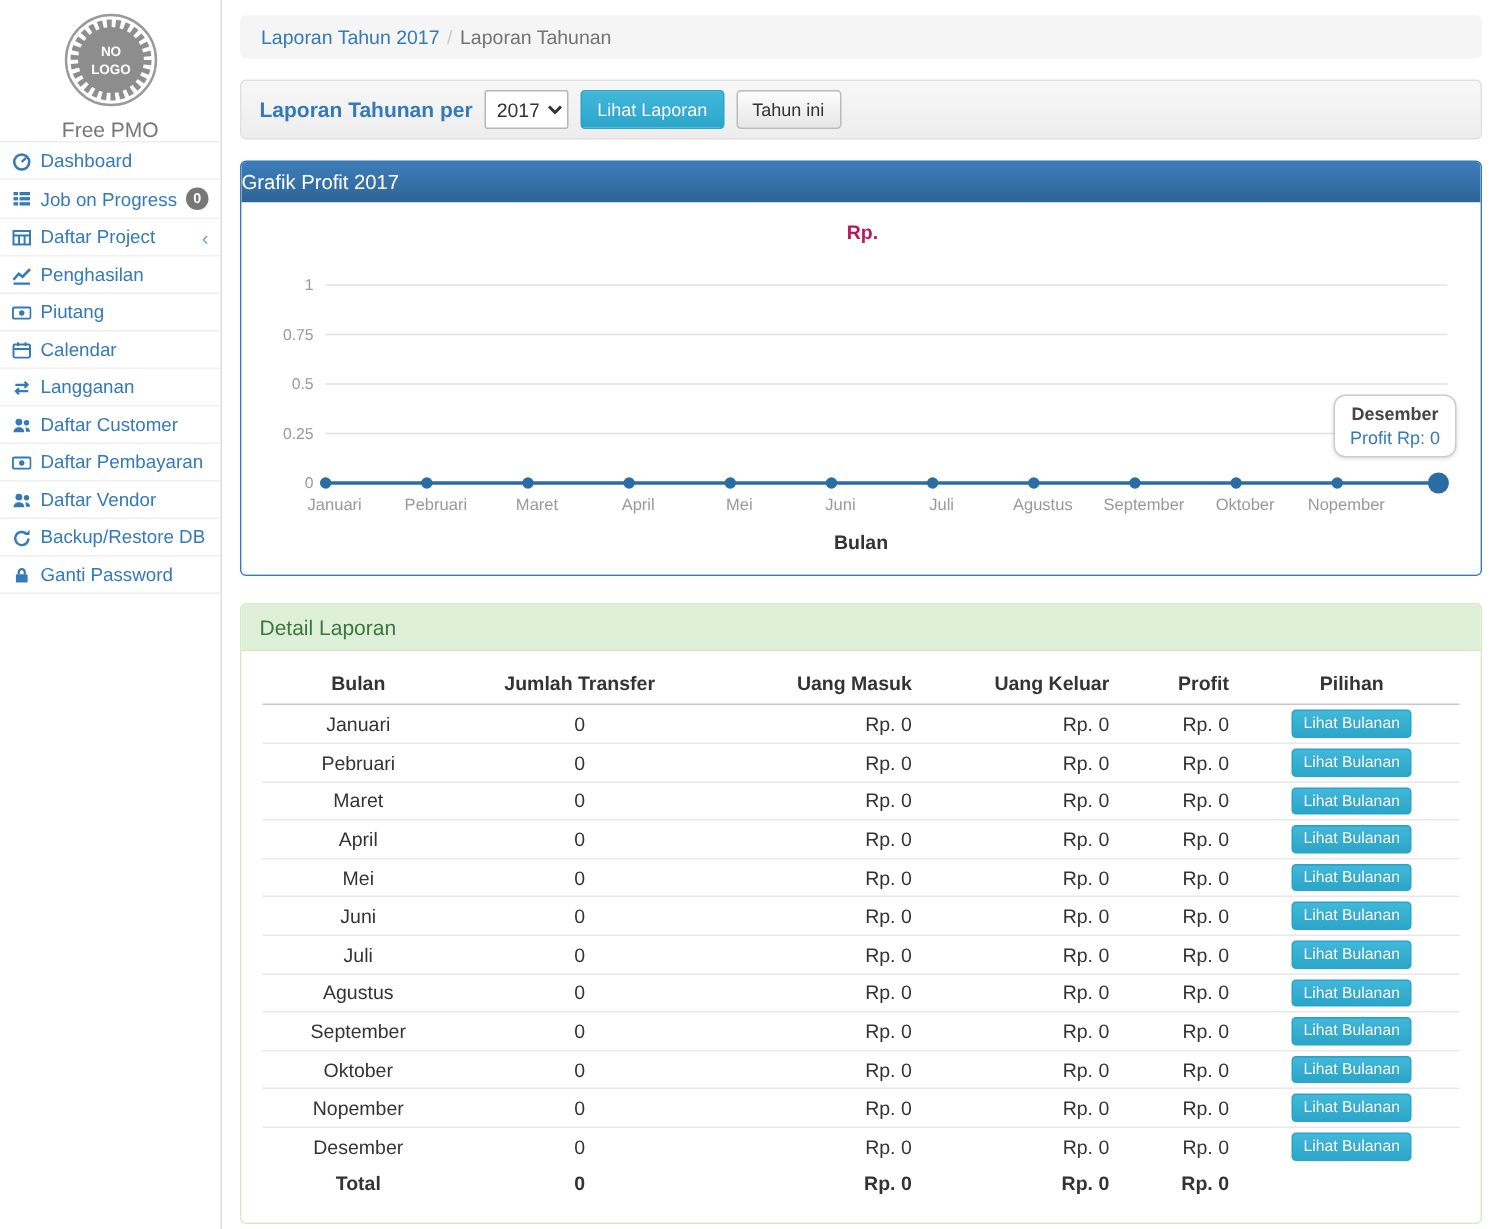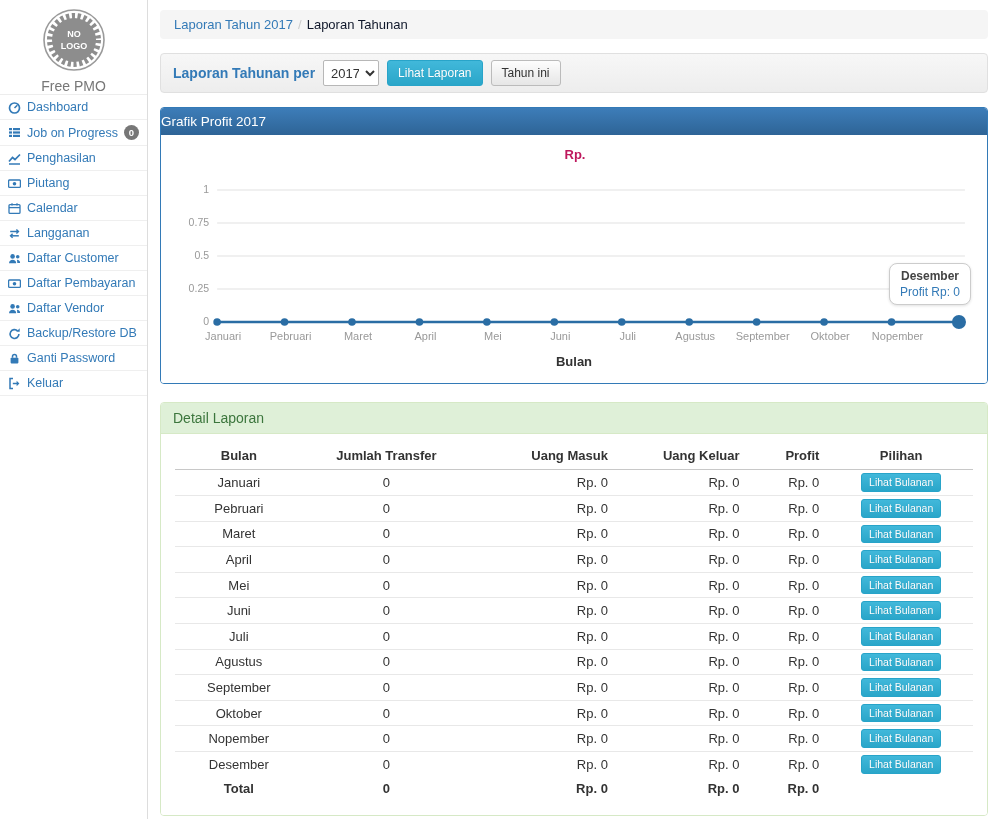--- a/index.html
+++ b/index.html
@@ -18,21 +18,21 @@
   .menu li .mi { width:14px; height:13px; margin-right:5px; flex:0 0 14px; }
   .menu li .mi svg { display:block; }
   .menu .badge { margin-left:auto; background:#777; color:#fff; font-size:9.5px; font-weight:bold; width:15px; height:15px; line-height:15px; border-radius:50%; text-align:center; }
   .menu .chev { margin-left:auto; color:#7aa1c4; font-size:13px; line-height:1; }
 
   
   .main { flex:1 1 auto; padding:10px 12px 16px; background:#fff; }
   .breadcrumb { background:#f5f5f5; border-radius:4px; padding:7px 14px; font-size:13px; }
   .breadcrumb a { color:#337ab7; text-decoration:none; }
   .breadcrumb .sep { color:#ccc; margin:0 5px; }
-  .breadcrumb .current { color:#0f172a; }
+  .breadcrumb .current { color:#737373; }
 
   .filter-well { margin-top:14px; background:linear-gradient(#f7f7f7,#ededed); border:1px solid #e0e0e0; border-radius:4px; padding:6px 12px; display:flex; align-items:center; gap:8px; }
   .filter-label { color:#337ab7; font-weight:bold; font-size:14px; }
   .year-select { font-family:"Liberation Sans",sans-serif; font-size:13px; padding:2px 3px; width:56px; height:26px; border:1px solid #b7b7b7; border-radius:2px; background:#fff; color:#333; }
   .btn { display:inline-block; font-size:12px; border-radius:3px; padding:5px 10px; cursor:pointer; line-height:1.2; }
   .btn-info { color:#fff; background:linear-gradient(#41b8da,#2aa6c9); border:1px solid #28a4c9; text-shadow:0 0 1px rgba(0,0,0,.15); }
   .btn-default { color:#333; background:linear-gradient(#fdfdfd,#e6e6e6); border:1px solid #bbb; }
   .btn-xs { font-size:10.5px; padding:2px 7px; }
 
   
@@ -97,20 +97,34 @@
                   <rect x="5" y="8.8" width="7" height="2.2"></rect>
                 </g>
               </svg>
             </span>
             <span>Job on Progress</span>
             <span class="badge">0</span>
           </li>
           <li>
             <span class="mi">
               <svg width="13" height="13" viewBox="0 0 13 13">
+                <g stroke="currentColor" stroke-width="1.3" fill="none">
+                  <rect x="1" y="2" width="11" height="9"></rect>
+                  <line x1="1" y1="5" x2="12" y2="5"></line>
+                  <line x1="4.7" y1="5" x2="4.7" y2="11"></line>
+                  <line x1="8.4" y1="5" x2="8.4" y2="11"></line>
+                </g>
+              </svg>
+            </span>
+            <span>Daftar Project</span>
+            <span class="chev">‹</span>
+          </li>
+          <li>
+            <span class="mi">
+              <svg width="13" height="13" viewBox="0 0 13 13">
                 <polyline points="1,9.5 4.5,5.5 7,7.5 12,2.5" fill="none" stroke="currentColor" stroke-width="1.7"></polyline>
                 <line x1="1" y1="12" x2="12" y2="12" stroke="currentColor" stroke-width="1.5"></line>
               </svg>
             </span>
             <span>Penghasilan</span>
           </li>
           <li>
             <span class="mi">
               <svg width="13" height="13" viewBox="0 0 13 13">
                 <rect x="0.6" y="3" width="11.8" height="7.4" rx="1" fill="none" stroke="currentColor" stroke-width="1.3"></rect>
@@ -190,30 +204,20 @@
             <span>Backup/Restore DB</span>
           </li>
           <li>
             <span class="mi">
               <svg width="13" height="13" viewBox="0 0 13 13">
                 <rect x="2.6" y="5.8" width="7.8" height="5.6" rx="0.8" fill="currentColor"></rect>
                 <path d="M4.5 5.8V4.4a2 2 0 0 1 4 0v1.4" fill="none" stroke="currentColor" stroke-width="1.5"></path>
               </svg>
             </span>
             <span>Ganti Password</span>
-          </li>
-          <li>
-            <span class="mi">
-              <svg width="13" height="13" viewBox="0 0 13 13">
-                <path d="M5 1.6H2v9.8h3" fill="none" stroke="currentColor" stroke-width="1.5"></path>
-                <line x1="4.8" y1="6.5" x2="10" y2="6.5" stroke="currentColor" stroke-width="1.5"></line>
-                <path d="M8.6 3.8 11.4 6.5 8.6 9.2z" fill="currentColor"></path>
-              </svg>
-            </span>
-            <span>Keluar</span>
           </li>
         </ul>
     </div>
 
     <div class="main">
 
       <div class="breadcrumb">
         <a href="#">Laporan Tahun 2017</a><span class="sep">/</span><span class="current">Laporan Tahunan</span>
       </div>
 

